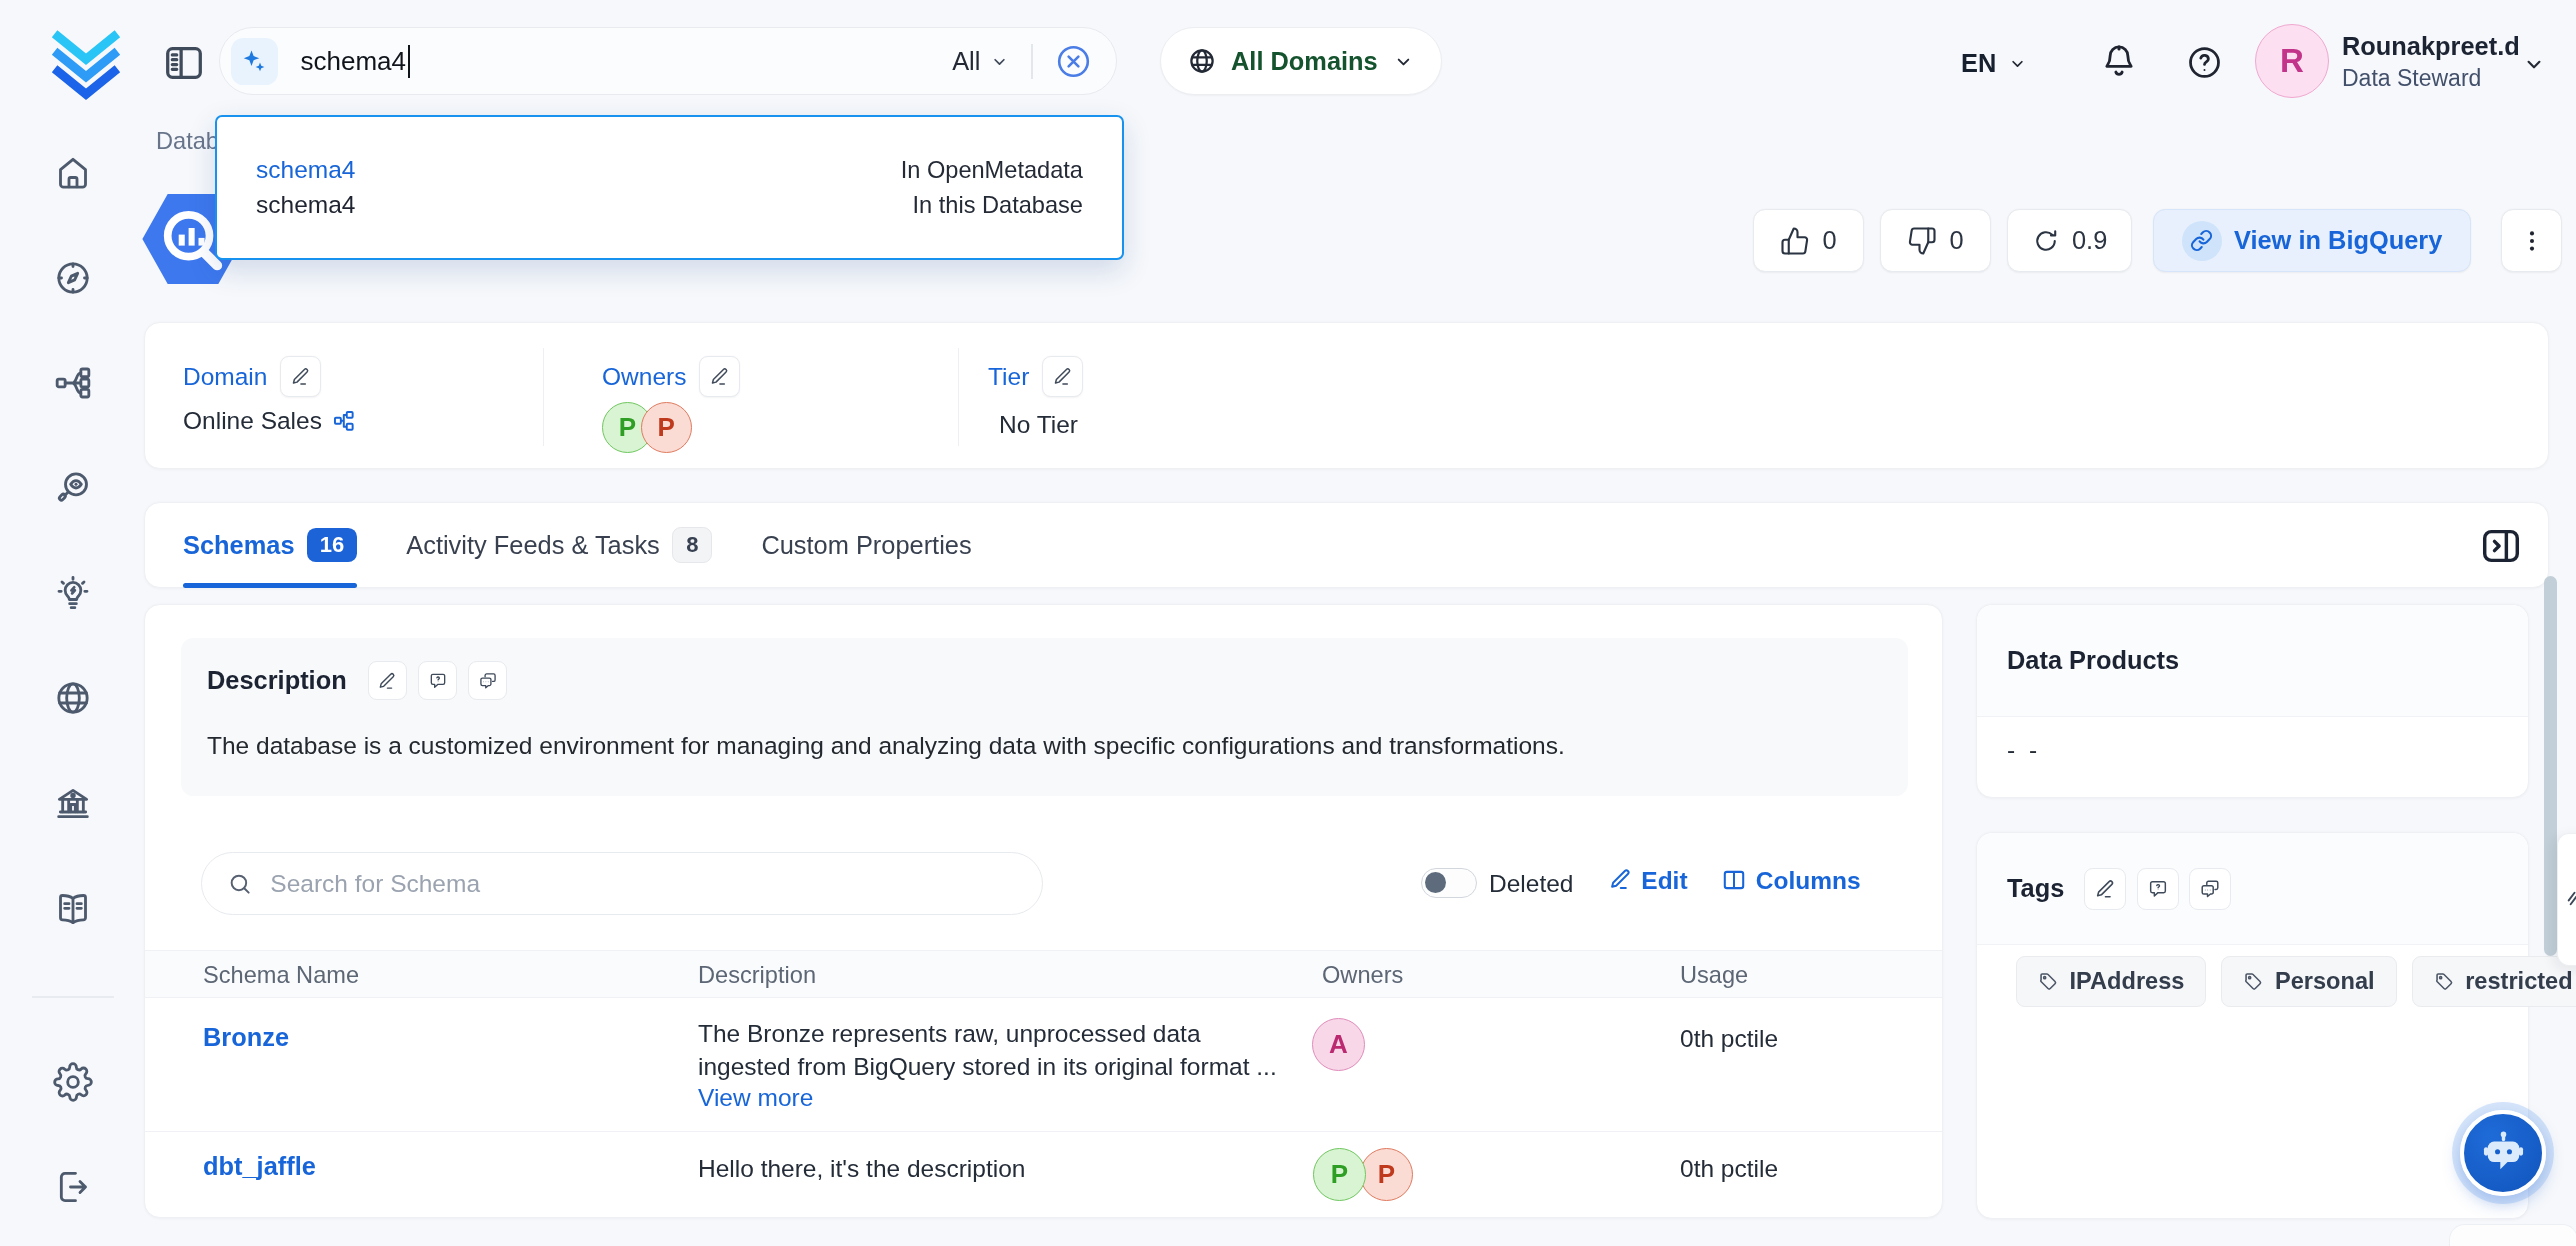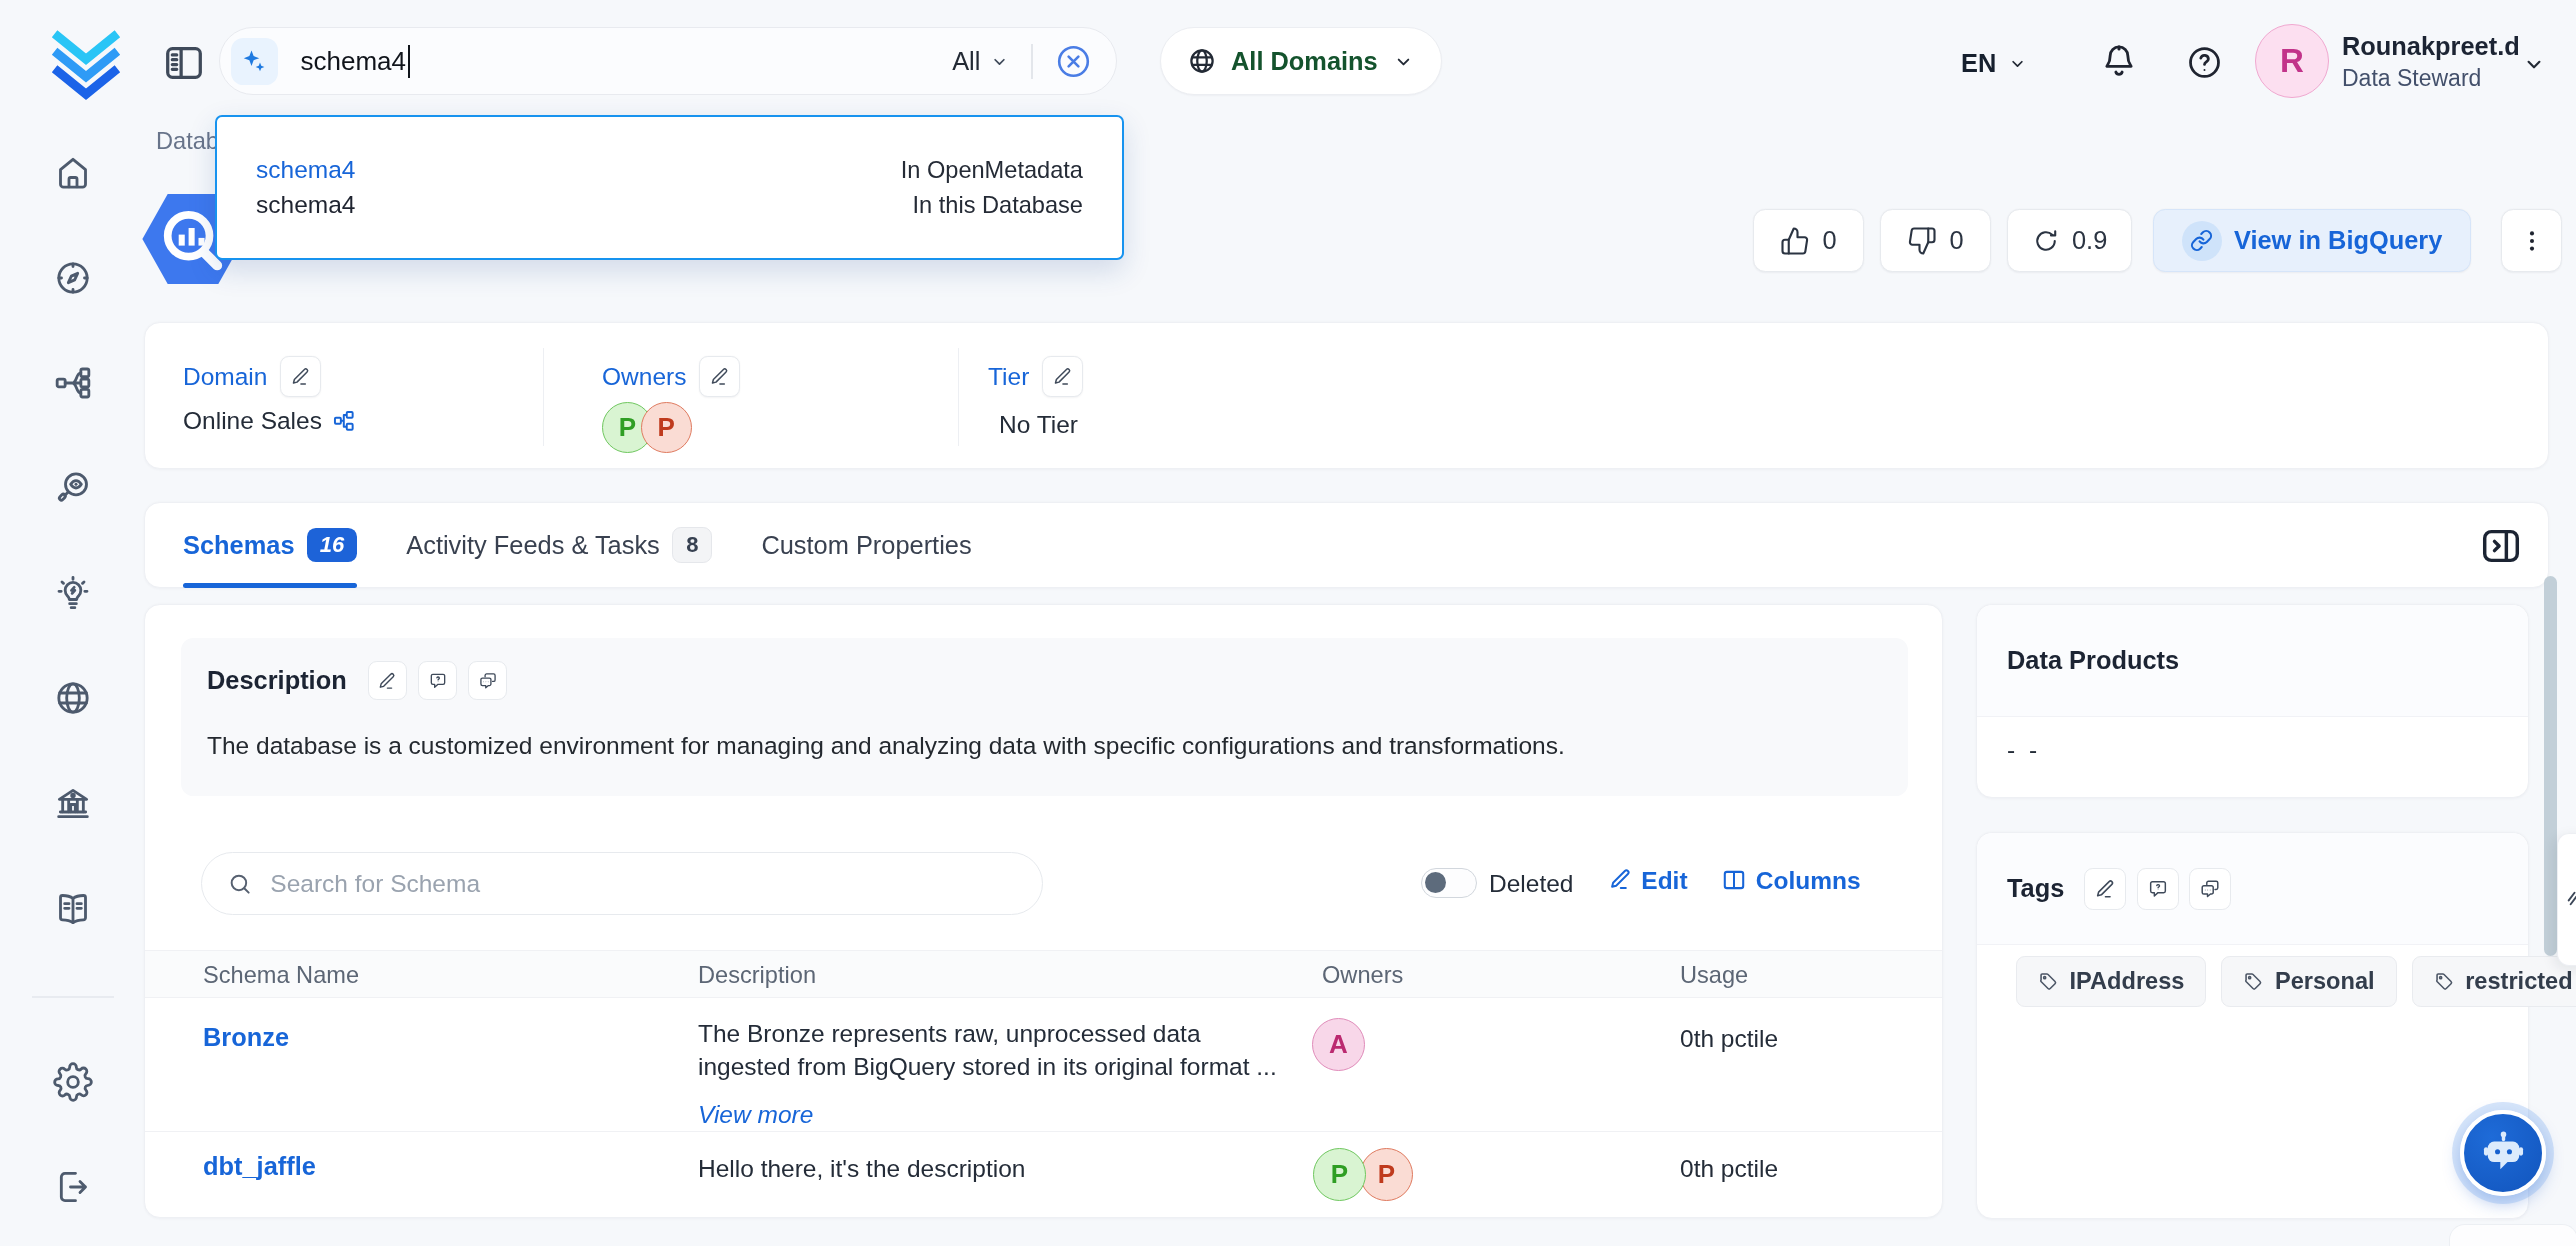--- a/index.html
+++ b/index.html
@@ -75,21 +75,21 @@
   .av-red{background:#fadcd4;border:1.8px solid #df7a5f;color:#bf3a1d;}
   .av-pink{background:#f8d7e9;border:1.8px solid #e08cba;color:#bb2a70;}
 
   
   .tabbar{display:flex;align-items:center;padding-left:38px;}
   .tab{display:flex;align-items:center;gap:12.3px;margin-right:49px;height:86px;position:relative;cursor:pointer;}
   .tab .tlabel{font-size:25.4px;color:#394150;}
   .tab.active .tlabel{color:#1765d8;font-weight:700;}
   .tab .underline{position:absolute;left:0;bottom:0;height:5.3px;width:100%;background:#1765d8;border-radius:3.5px;}
   .badge{font-size:22px;font-weight:700;border-radius:8.8px;padding:4.4px 13px;}
-  .badge.blue{background:#1d63d8;color:#ffffff;font-style:italic;}
+  .badge.blue{background:#1d63d8;color:#ffffff;}
   .badge.gray{background:#f3f4f6;color:#374151;border:0.9px solid #e5e7eb;}
   .expand-btn{position:absolute;right:24.5px;top:20px;cursor:pointer;}
 
   
   .descbox{position:absolute;left:36px;top:33px;width:1727px;height:158px;background:#f8f9fb;border-radius:12.3px;box-sizing:border-box;padding:23px 26px;}
   .descrow{display:flex;align-items:center;gap:11.4px;}
   .sec-title{font-size:25.4px;font-weight:600;color:#1c2433;margin-right:9.6px;}
   .mini-btn{width:37px;height:37px;border-radius:8.8px;border:0.9px solid #e7eaee;background:#fff;display:flex;align-items:center;justify-content:center;cursor:pointer;}
   .desc-text{margin-top:31.5px;font-size:24.5px;color:#24292f;}
 
@@ -558,21 +558,21 @@
       <span class="th" style="left:553px;">Description</span>
       <span class="th" style="left:1177px;">Owners</span>
       <span class="th" style="left:1535px;">Usage</span>
     </div>
 
     <div class="trow" style="top:393px;height:133px;">
       <span class="abs cell-link" style="left:58px;top:24.5px;">Bronze</span>
       <div class="abs" style="left:553px;top:19px;">
         <div class="cell-text">The Bronze represents raw, unprocessed data</div>
         <div class="cell-text">ingested from BigQuery stored in its original format ...</div>
-        <div class="viewmore" style="margin-top:18px;font-style:italic;">View more</div>
+        <div class="viewmore" style="margin-top:1px;">View more</div>
       </div>
       <span class="avatar-tb av-pink" style="left:1167px;top:20px;">
           <span>A</span>
         </span>
       <span class="abs cell-text" style="left:1535px;top:23.6px;">0th pctile</span>
     </div>
 
     <div class="row-sep"></div>
 
     <div class="trow" style="top:526px;height:88px;">

